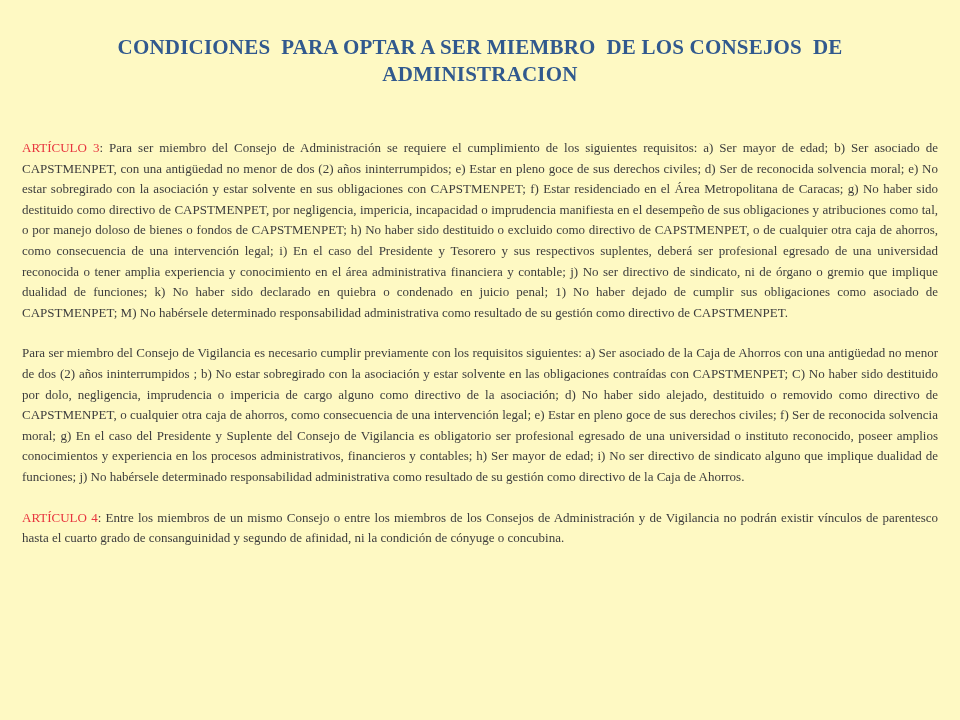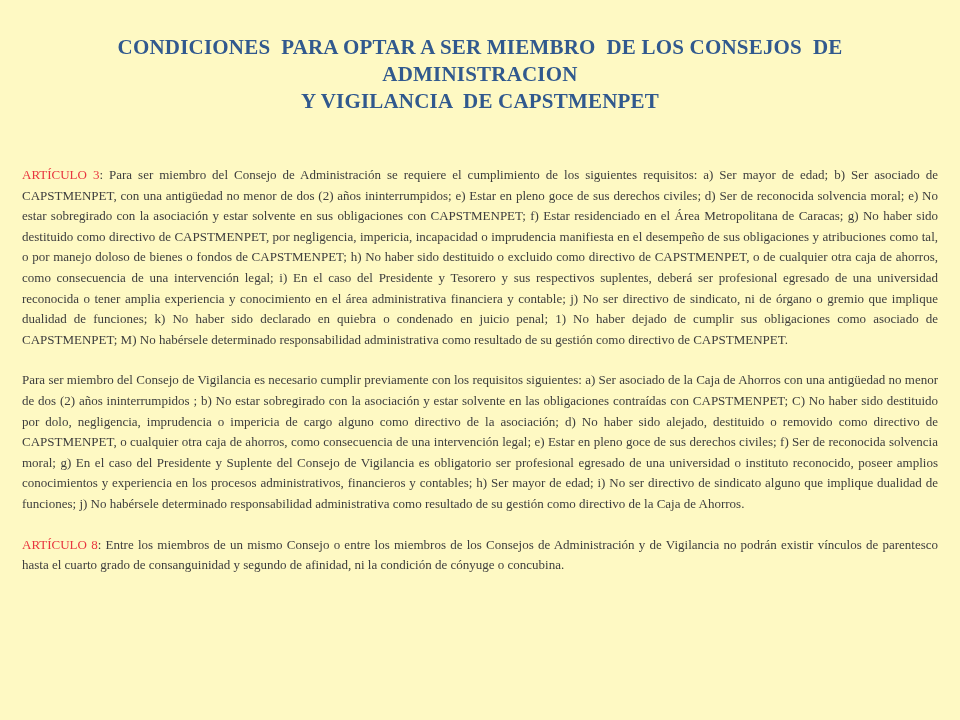--- a/index.html
+++ b/index.html
@@ -42,26 +42,25 @@
     color: #E8353F;
   }
 </style>
 </head>
 <body>
 
 <div class="page">
 
   <div class="doc-title">
     <div class="title-line">CONDICIONES  PARA OPTAR A SER MIEMBRO  DE LOS CONSEJOS  DE ADMINISTRACION</div>
-    <div class="title-line">Y VIGILANCIA  DE CAPSTMENPET</div>
   </div>
 
   <div class="doc-body">
 
     <p><span class="article-label">ARTÍCULO 3</span><span>: Para ser miembro del Consejo de Administración se requiere el cumplimiento de los siguientes requisitos: a) Ser mayor de edad; b) Ser asociado de CAPSTMENPET, con una antigüedad no menor de dos (2) años ininterrumpidos; e) Estar en pleno goce de sus derechos civiles; d) Ser de reconocida solvencia moral; e) No estar sobregirado con la asociación y estar solvente en sus obligaciones con CAPSTMENPET; f) Estar residenciado en el Área Metropolitana de Caracas; g) No haber sido destituido como directivo de CAPSTMENPET, por negligencia, impericia, incapacidad o imprudencia manifiesta en el desempeño de sus obligaciones y atribuciones como tal, o por manejo doloso de bienes o fondos de CAPSTMENPET; h) No haber sido destituido o excluido como directivo de CAPSTMENPET, o de cualquier otra caja de ahorros, como consecuencia de una intervención legal; i) En el caso del Presidente y Tesorero y sus respectivos suplentes, deberá ser profesional egresado de una universidad reconocida o tener amplia experiencia y conocimiento en el área administrativa financiera y contable; j) No ser directivo de sindicato, ni de órgano o gremio que implique dualidad de funciones; k) No haber sido declarado en quiebra o condenado en juicio penal; 1) No haber dejado de cumplir sus obligaciones como asociado de CAPSTMENPET; M) No habérsele determinado responsabilidad administrativa como resultado de su gestión como directivo de CAPSTMENPET.</span></p>
 
     <p><span class="article-label"></span><span>Para ser miembro del Consejo de Vigilancia es necesario cumplir previamente con los requisitos siguientes: a) Ser asociado de la Caja de Ahorros con una antigüedad no menor de dos (2) años ininterrumpidos ; b) No estar sobregirado con la asociación y estar solvente en las obligaciones contraídas con CAPSTMENPET; C) No haber sido destituido por dolo, negligencia, imprudencia o impericia de cargo alguno como directivo de la asociación; d) No haber sido alejado, destituido o removido como directivo de CAPSTMENPET, o cualquier otra caja de ahorros, como consecuencia de una intervención legal; e) Estar en pleno goce de sus derechos civiles; f) Ser de reconocida solvencia moral; g) En el caso del Presidente y Suplente del Consejo de Vigilancia es obligatorio ser profesional egresado de una universidad o instituto reconocido, poseer amplios conocimientos y experiencia en los procesos administrativos, financieros y contables; h) Ser mayor de edad; i) No ser directivo de sindicato alguno que implique dualidad de funciones; j) No habérsele determinado responsabilidad administrativa como resultado de su gestión como directivo de la Caja de Ahorros.</span></p>
 
-    <p><span class="article-label">ARTÍCULO 8</span><span>: Entre los miembros de un mismo Consejo o entre los miembros de los Consejos de Administración y de Vigilancia no podrán existir vínculos de parentesco hasta el cuarto grado de consanguinidad y segundo de afinidad, ni la condición de cónyuge o concubina.</span></p>
+    <p><span class="article-label">ARTÍCULO 4</span><span>: Entre los miembros de un mismo Consejo o entre los miembros de los Consejos de Administración y de Vigilancia no podrán existir vínculos de parentesco hasta el cuarto grado de consanguinidad y segundo de afinidad, ni la condición de cónyuge o concubina.</span></p>
 
   </div>
 
 </div>
 
 </body></html>

